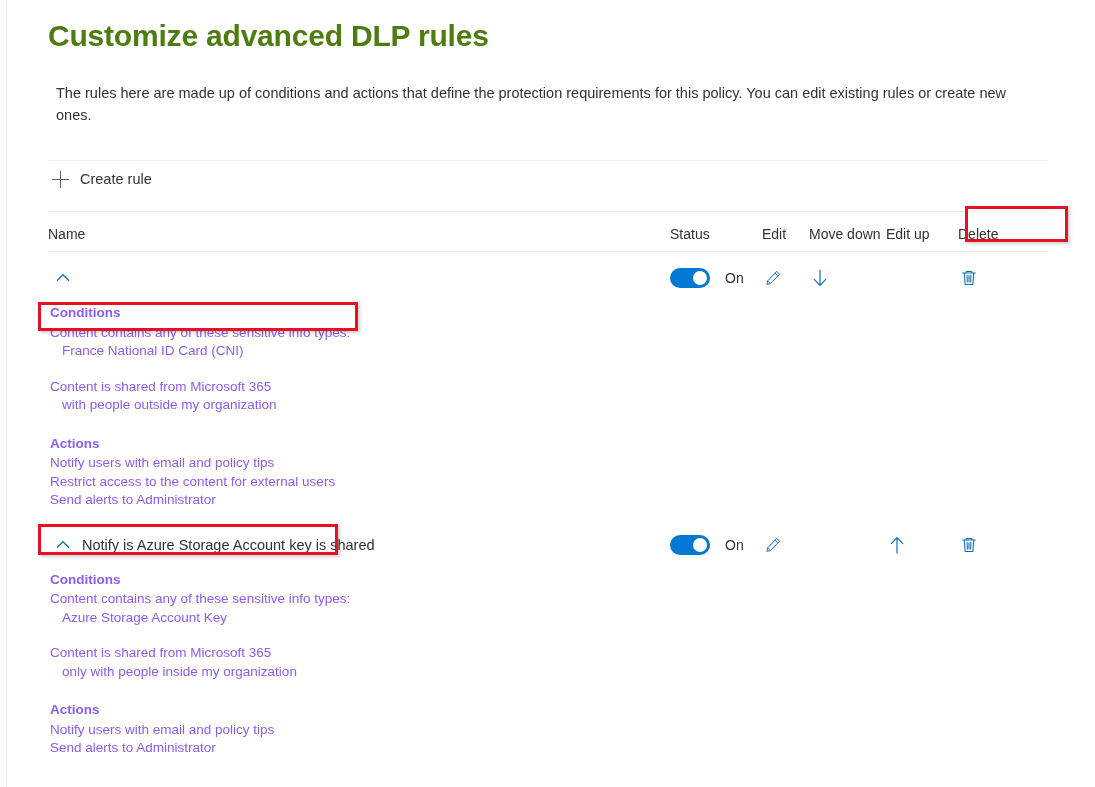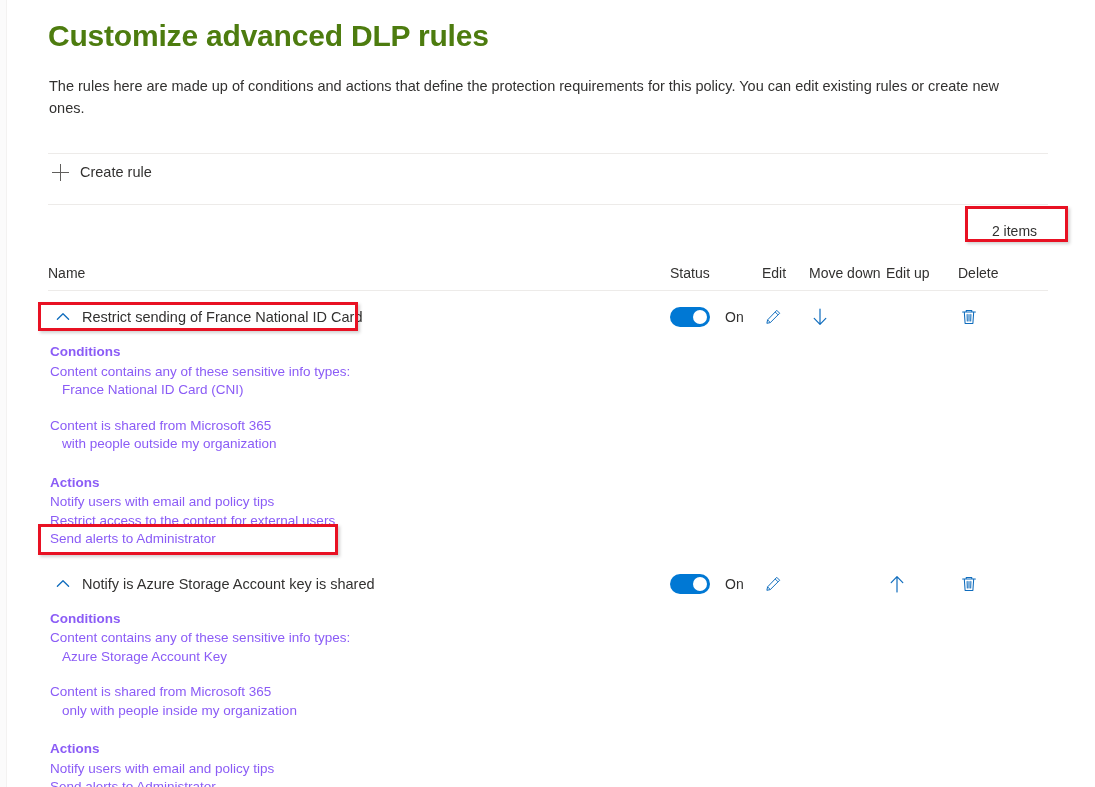--- a/index.html
+++ b/index.html
@@ -39,21 +39,21 @@
     color: #4d7c0f;
     margin: 0;
     padding-top: 18px;
     letter-spacing: -0.2px;
     line-height: 36px;
   }
   .page-desc {
     font-size: 14.5px;
     line-height: 22px;
     color: #323130;
-    margin: 1px;
+    margin: 8px;
     padding-top: 20px;
     width: 975px;
   }
   
   .divider {
     border-top: 1px solid #edebe9;
     height: 0;
   }
   .rule-divider-top { margin-top: 34px; }
   .command-bar {
@@ -244,44 +244,40 @@
 
   <div class="command-bar">
     <button class="cmd-btn">
       <span class="plus-icon"></span>
       <span>Create rule</span>
     </button>
   </div>
 
   <div class="divider"></div>
 
-  <div class="count-row">
-    <div class="items-count">2 items</div>
-  </div>
 
   <div class="table">
 
     <div class="thead">
       <div class="th-name">Name</div>
       <div class="th-status">Status</div>
       <div class="th-edit">Edit</div>
       <div class="th-movedown">Move down</div>
       <div class="th-moveup">Edit up</div>
       <div class="th-delete">Delete</div>
     </div>
 
     <div class="divider thead-rule"></div>
 
     <div class="rule-row">
       <div class="rule-name-cell">
         <button class="expander">
           <svg class="chev" viewBox="0 0 16 16">
             <path d="M1.6 10.6 L8 4.3 L14.4 10.6" fill="none" stroke="#0f6cbd" stroke-width="1.5" stroke-linecap="round" stroke-linejoin="round"></path>
           </svg>
-          <span>Restrict sending of France National ID Card</span>
         </button>
       </div>
 
       <div class="cell status-cell">
         <button class="toggle">
           <span class="knob"></span>
         </button>
         <span class="toggle-label">On</span>
       </div>
 

